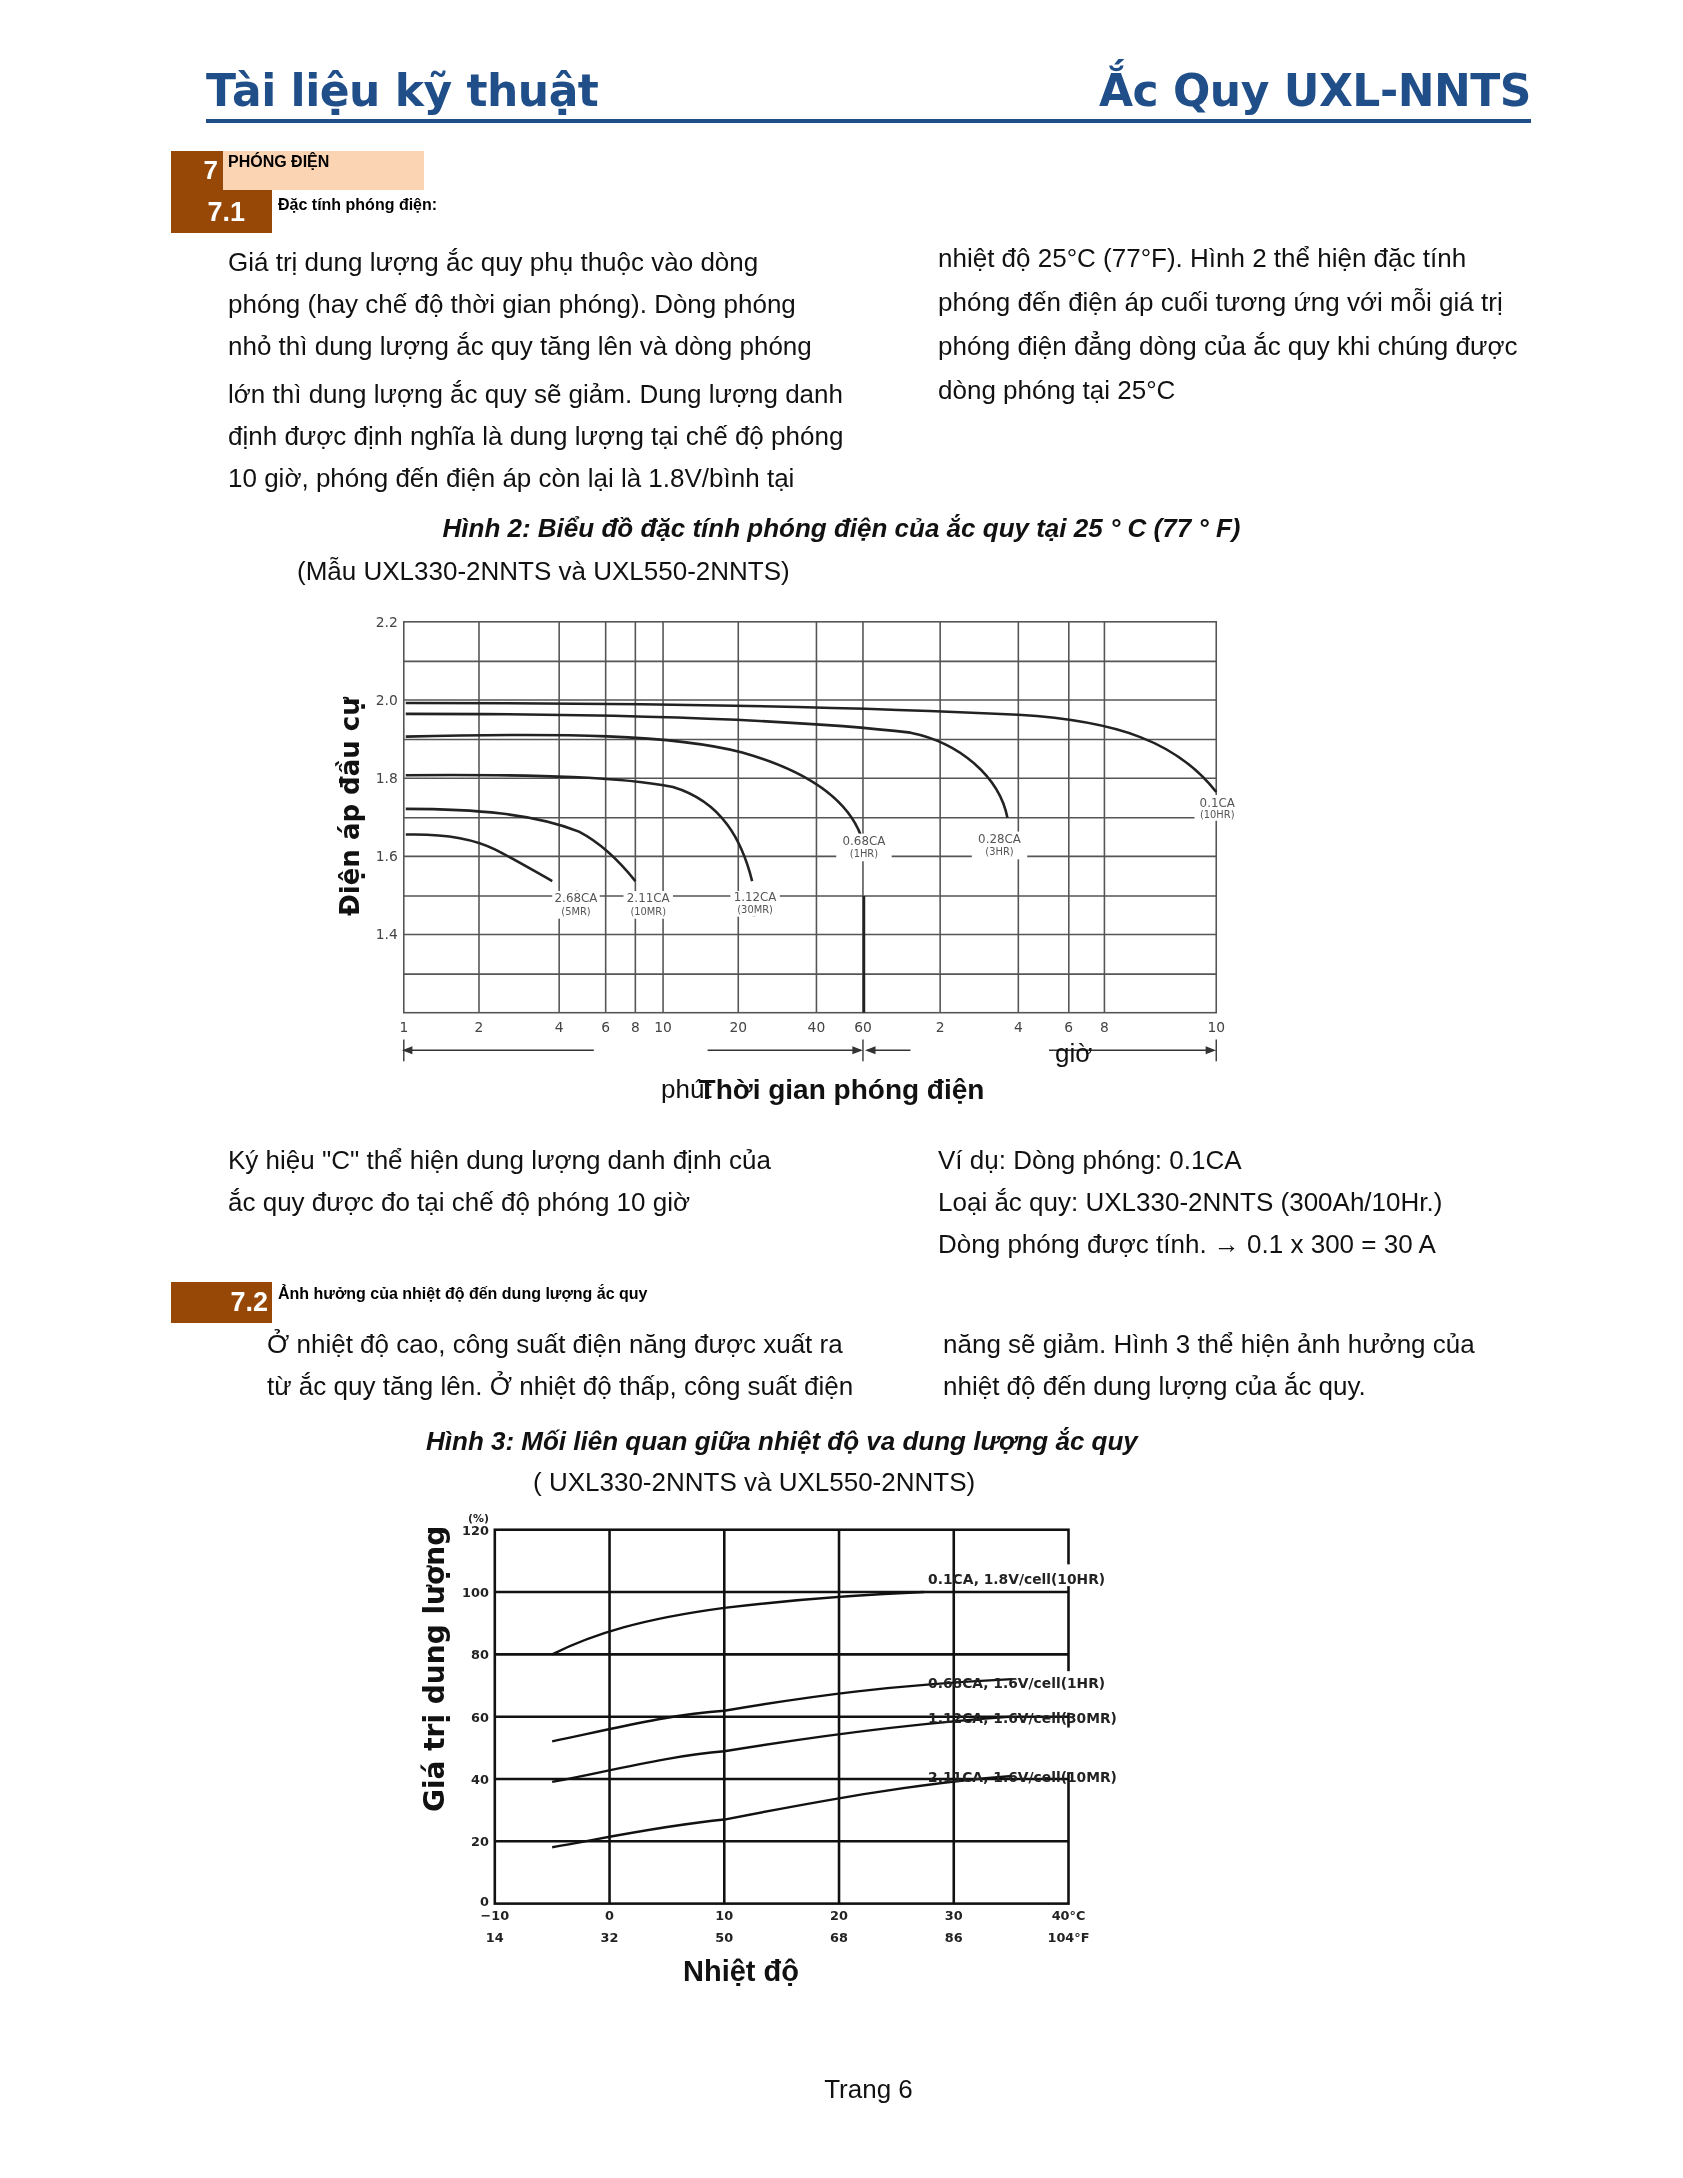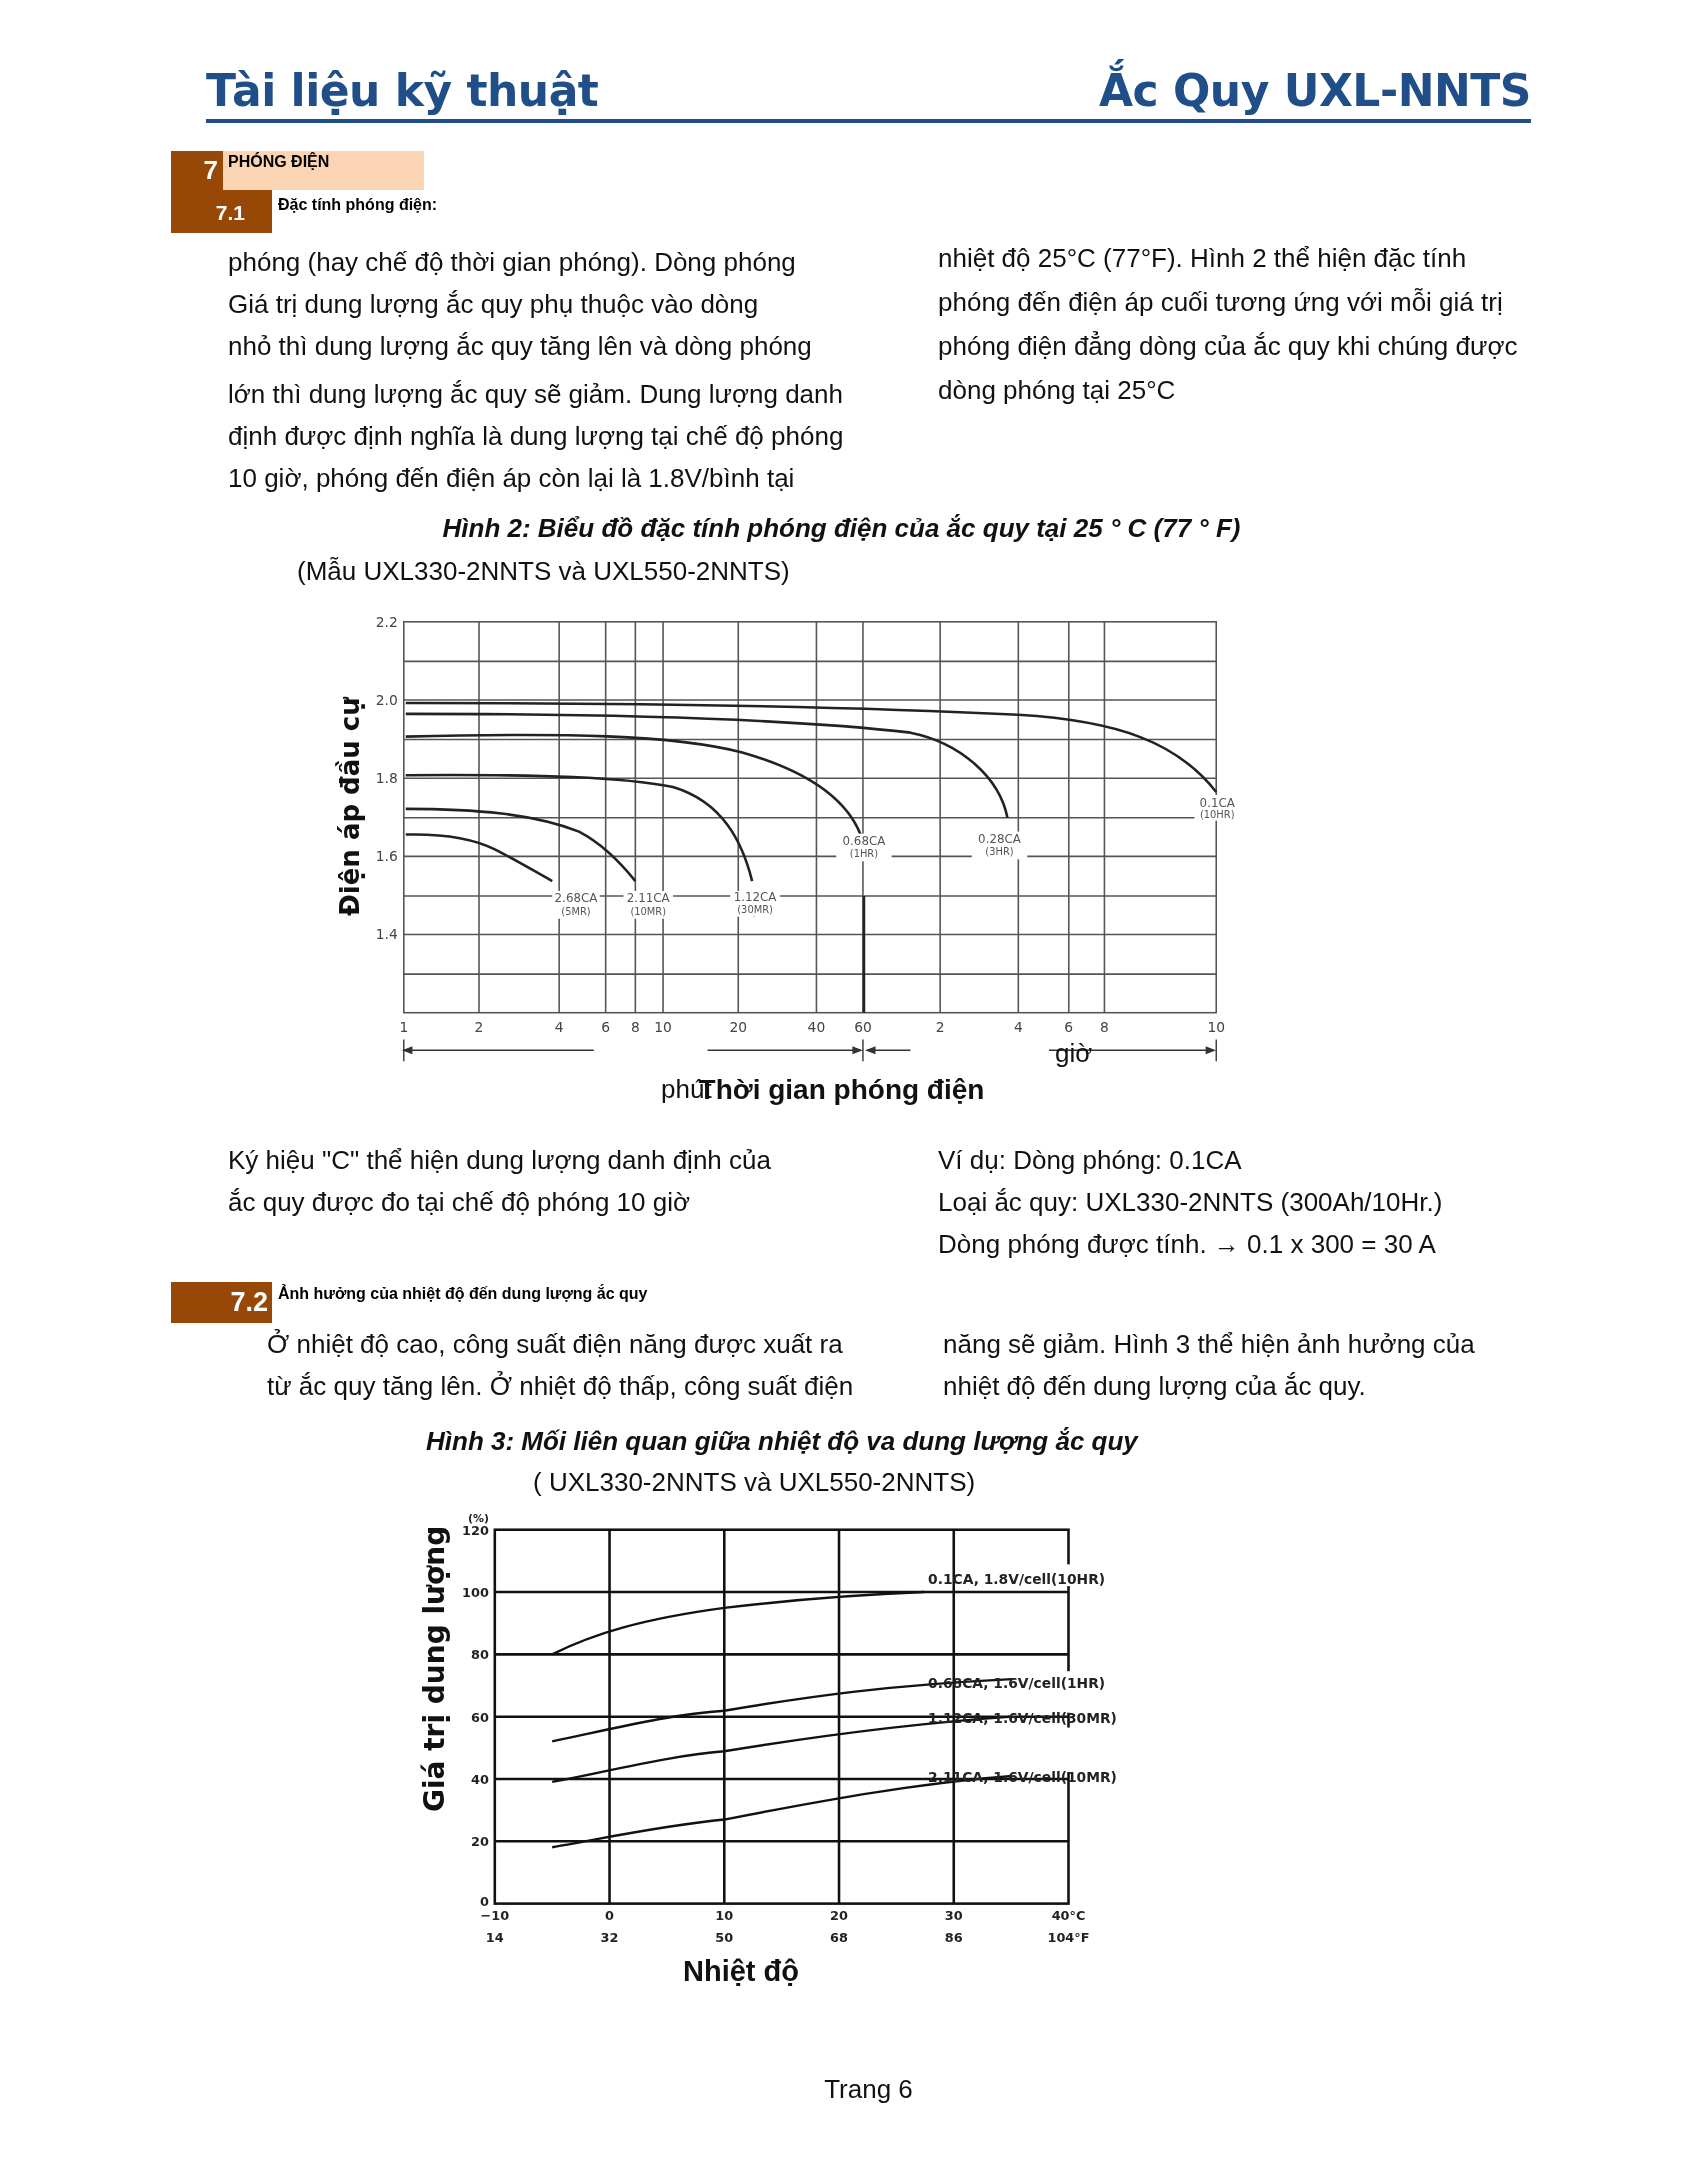--- a/index.html
+++ b/index.html
@@ -23,26 +23,26 @@
 
 <div class="abs hdr-title" style="left:206px; top:65px;">Tài liệu kỹ thuật</div>
 <div class="abs hdr-title" style="right:152px; top:65px;">Ắc Quy UXL-NNTS</div>
 <div class="abs hdr-rule"></div>
 
 <div class="abs" style="left:171px; top:151px; width:101px; height:82px; background:#974806;"></div>
 <div class="abs sec-num" style="left:171px; top:151px; width:51px; height:39px;">7</div>
 <div class="abs sec-peach" style="left:223px; top:151px; width:201px; height:39px;"></div>
 <div class="abs sec-title" style="left:228px; top:153px;">PHÓNG ĐIỆN</div>
 
-<div class="abs sec-num" style="left:171px; top:192px; width:78px; height:41px; font-size:21px;">7.1</div>
+<div class="abs sec-num" style="left:171px; top:192px; width:78px; height:41px; font-size:27px;">7.1</div>
 <div class="abs sec-title" style="left:278px; top:196px;">Đặc tính phóng điện:</div>
 
 <div class="abs body-text" style="left:228px; top:241px;">
+  <div>Giá trị dung lượng ắc quy phụ thuộc vào dòng</div>
   <div>phóng (hay chế độ thời gian phóng). Dòng phóng</div>
-  <div>Giá trị dung lượng ắc quy phụ thuộc vào dòng</div>
   <div>nhỏ thì dung lượng ắc quy tăng lên và dòng phóng</div>
   <div style="margin-top:6px;">lớn thì dung lượng ắc quy sẽ giảm. Dung lượng danh</div>
   <div>định được định nghĩa là dung lượng tại chế độ phóng</div>
   <div>10 giờ, phóng đến điện áp còn lại là 1.8V/bình tại</div>
 </div>
 <div class="abs body-text" style="left:938px; top:236px; line-height:44px;">
   <div>nhiệt độ 25°C (77°F). Hình 2 thể hiện đặc tính</div>
   <div>phóng đến điện áp cuối tương ứng với mỗi giá trị</div>
   <div>phóng điện đẳng dòng của ắc quy khi chúng được</div>
   <div>dòng phóng tại 25°C</div>

